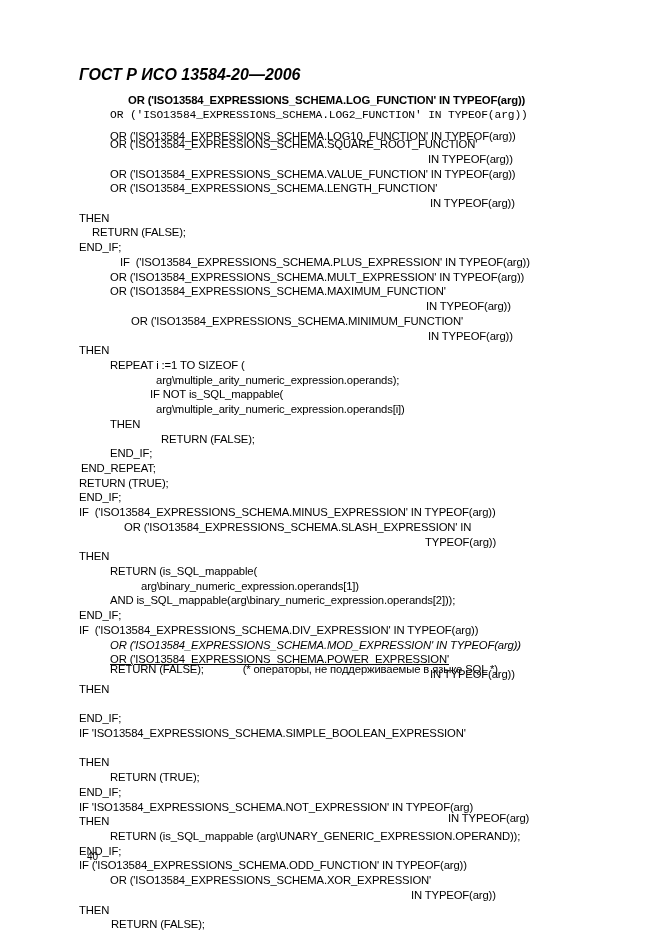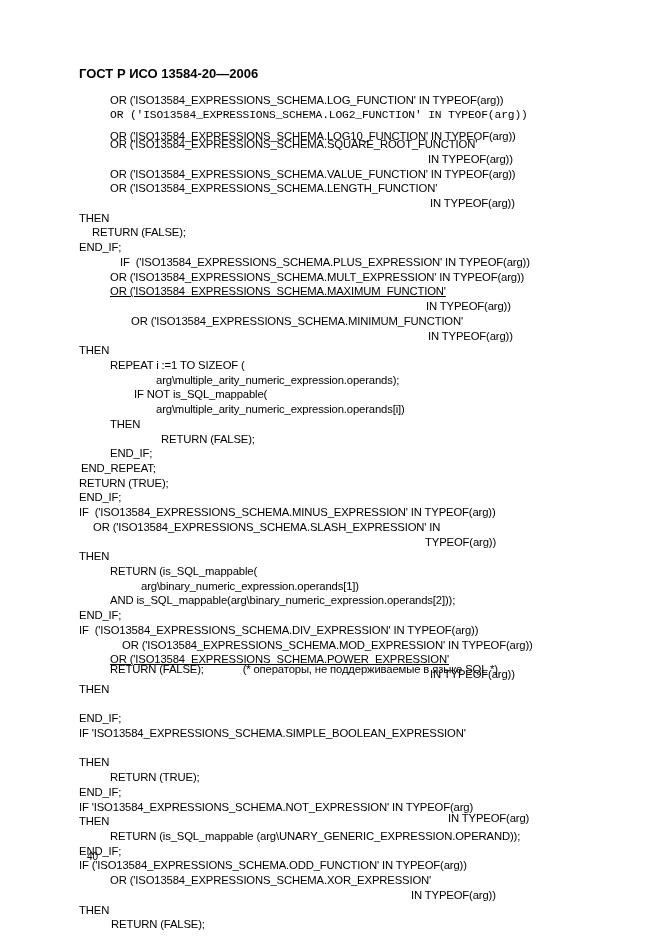--- a/index.html
+++ b/index.html
@@ -1,66 +1,66 @@
 <!DOCTYPE html>
 <html><head>
 <meta charset="utf-8">
 <style>
   html, body { margin: 0; padding: 0; background: #ffffff; }
   body { width: 661px; height: 936px; position: relative; overflow: hidden;
          font-family: "Liberation Sans", sans-serif; color: #000; }
-  .header { position: absolute; left: 79px; top: 66px; font-size: 13px; font-weight: bold; }
+  .header { position: absolute; left: 79px; top: 66px; font-size: 16px; font-weight: bold; font-style: italic; }
   .code { position: absolute; left: 0; top: 93px; width: 661px; }
   .ln { position: absolute; font-size: 11.3px; line-height: 14px; white-space: pre; letter-spacing: -0.15px; }
   .pagenum { position: absolute; left: 79px; top: 851px; font-size: 10px; margin-left: 8px; }
 </style>
 </head>
 <body>
 
 <div class="header">ГОСТ Р ИСО 13584-20—2006</div>
 
 <div class="code" id="code">
-    <div class="ln" style="left: 110px; top: 0px;">OR ('ISO13584_EXPRESSIONS_SCHEMA.LOG_FUNCTION' IN TYPEOF(arg))</div>
+    <div class="ln" style="left: 128px; top: 0px; font-weight: bold;">OR ('ISO13584_EXPRESSIONS_SCHEMA.LOG_FUNCTION' IN TYPEOF(arg))</div>
     <div class="ln" style="left: 110px; top: 14.72px; font-family: Liberation Mono, monospace;">OR ('ISO13584_EXPRESSIONS_SCHEMA.LOG2_FUNCTION' IN TYPEOF(arg))</div>
     <div class="ln" style="left: 110px; top: 36px;">OR ('ISO13584_EXPRESSIONS_SCHEMA.LOG10_FUNCTION' IN TYPEOF(arg))</div>
     <div class="ln" style="left: 110px; top: 44.16px;">OR ('ISO13584_EXPRESSIONS_SCHEMA.SQUARE_ROOT_FUNCTION'</div>
     <div class="ln" style="left: 428px; top: 58.88px;">IN TYPEOF(arg))</div>
     <div class="ln" style="left: 110px; top: 73.6px;">OR ('ISO13584_EXPRESSIONS_SCHEMA.VALUE_FUNCTION' IN TYPEOF(arg))</div>
     <div class="ln" style="left: 110px; top: 88.32px;">OR ('ISO13584_EXPRESSIONS_SCHEMA.LENGTH_FUNCTION'</div>
     <div class="ln" style="left: 430px; top: 103.04px;">IN TYPEOF(arg))</div>
     <div class="ln" style="left: 79px; top: 117.76px;">THEN</div>
     <div class="ln" style="left: 92px; top: 132.48px;">RETURN (FALSE);</div>
     <div class="ln" style="left: 79px; top: 147.2px;">END_IF;</div>
     <div class="ln" style="left: 79px; top: 161.92px; margin-left: 41px;">IF  ('ISO13584_EXPRESSIONS_SCHEMA.PLUS_EXPRESSION' IN TYPEOF(arg))</div>
     <div class="ln" style="left: 110px; top: 176.64px;">OR ('ISO13584_EXPRESSIONS_SCHEMA.MULT_EXPRESSION' IN TYPEOF(arg))</div>
-    <div class="ln" style="left: 110px; top: 191.36px; text-decoration: underline;">OR ('ISO13584_EXPRESSIONS_SCHEMA.MAXIMUM_FUNCTION'</div>
+    <div class="ln" style="left: 110px; top: 191.36px;">OR ('ISO13584_EXPRESSIONS_SCHEMA.MAXIMUM_FUNCTION'</div>
     <div class="ln" style="left: 426px; top: 206.08px;">IN TYPEOF(arg))</div>
     <div class="ln" style="left: 110px; top: 220.8px; margin-left: 21px;">OR ('ISO13584_EXPRESSIONS_SCHEMA.MINIMUM_FUNCTION'</div>
     <div class="ln" style="left: 428px; top: 235.52px;">IN TYPEOF(arg))</div>
     <div class="ln" style="left: 79px; top: 250.24px;">THEN</div>
     <div class="ln" style="left: 110px; top: 264.96px;">REPEAT i :=1 TO SIZEOF (</div>
     <div class="ln" style="left: 156px; top: 279.68px;">arg\multiple_arity_numeric_expression.operands);</div>
-    <div class="ln" style="left: 134px; top: 294.4px;">IF NOT is_SQL_mappable(</div>
+    <div class="ln" style="left: 150px; top: 294.4px;">IF NOT is_SQL_mappable(</div>
     <div class="ln" style="left: 156px; top: 309.12px;">arg\multiple_arity_numeric_expression.operands[i])</div>
     <div class="ln" style="left: 110px; top: 323.84px;">THEN</div>
     <div class="ln" style="left: 161px; top: 338.56px;">RETURN (FALSE);</div>
     <div class="ln" style="left: 110px; top: 353.28px;">END_IF;</div>
     <div class="ln" style="left: 81px; top: 368px;">END_REPEAT;</div>
     <div class="ln" style="left: 79px; top: 382.72px;">RETURN (TRUE);</div>
     <div class="ln" style="left: 79px; top: 397.44px;">END_IF;</div>
     <div class="ln" style="left: 79px; top: 412.16px;">IF  ('ISO13584_EXPRESSIONS_SCHEMA.MINUS_EXPRESSION' IN TYPEOF(arg))</div>
-    <div class="ln" style="left: 93px; top: 426.88px;">OR ('ISO13584_EXPRESSIONS_SCHEMA.SLASH_EXPRESSION' IN</div>
+    <div class="ln" style="left: 124px; top: 426.88px;">OR ('ISO13584_EXPRESSIONS_SCHEMA.SLASH_EXPRESSION' IN</div>
     <div class="ln" style="left: 425px; top: 441.6px;">TYPEOF(arg))</div>
     <div class="ln" style="left: 79px; top: 456.32px;">THEN</div>
     <div class="ln" style="left: 110px; top: 471.04px;">RETURN (is_SQL_mappable(</div>
     <div class="ln" style="left: 141px; top: 485.76px;">arg\binary_numeric_expression.operands[1])</div>
     <div class="ln" style="left: 110px; top: 500.48px;">AND is_SQL_mappable(arg\binary_numeric_expression.operands[2]));</div>
     <div class="ln" style="left: 79px; top: 515.2px;">END_IF;</div>
     <div class="ln" style="left: 79px; top: 529.92px;">IF  ('ISO13584_EXPRESSIONS_SCHEMA.DIV_EXPRESSION' IN TYPEOF(arg))</div>
-    <div class="ln" style="left: 122px; top: 544.64px;">OR ('ISO13584_EXPRESSIONS_SCHEMA.MOD_EXPRESSION' IN TYPEOF(arg))</div>
+    <div class="ln" style="left: 110px; top: 544.64px; font-style: italic;">OR ('ISO13584_EXPRESSIONS_SCHEMA.MOD_EXPRESSION' IN TYPEOF(arg))</div>
     <div class="ln" style="left: 110px; top: 559.36px; text-decoration: underline;">OR ('ISO13584_EXPRESSIONS_SCHEMA.POWER_EXPRESSION'</div>
     <div class="ln" style="left: 430px; top: 574.08px;">IN TYPEOF(arg))</div>
     <div class="ln" style="left: 79px; top: 588.8px;">THEN</div>
     <div class="ln" style="left: 110px; top: 569px;">RETURN (FALSE);             (* операторы, не поддерживаемые в языке SQL *)</div>
     <div class="ln" style="left: 79px; top: 618.24px;">END_IF;</div>
     <div class="ln" style="left: 79px; top: 632.96px;">IF 'ISO13584_EXPRESSIONS_SCHEMA.SIMPLE_BOOLEAN_EXPRESSION'</div>
     <div class="ln" style="left: 448px; top: 677px; margin-top: 41px;">IN TYPEOF(arg)</div>
     <div class="ln" style="left: 79px; top: 662.4px;">THEN</div>
     <div class="ln" style="left: 110px; top: 677.12px;">RETURN (TRUE);</div>
     <div class="ln" style="left: 79px; top: 691.84px;">END_IF;</div>

